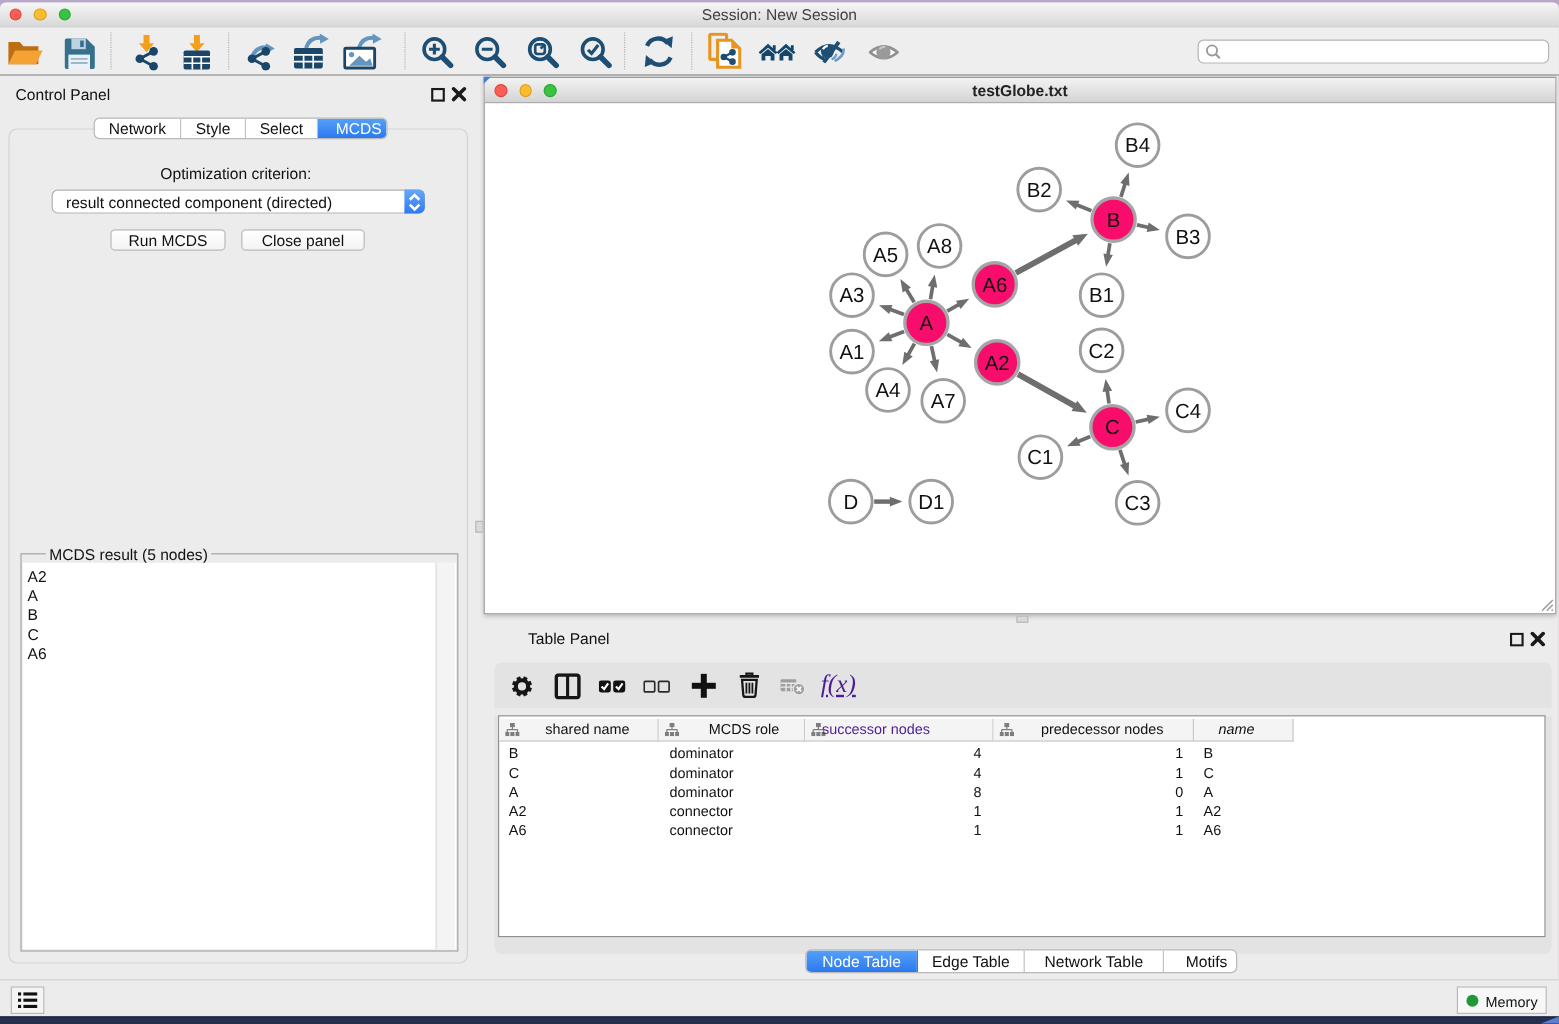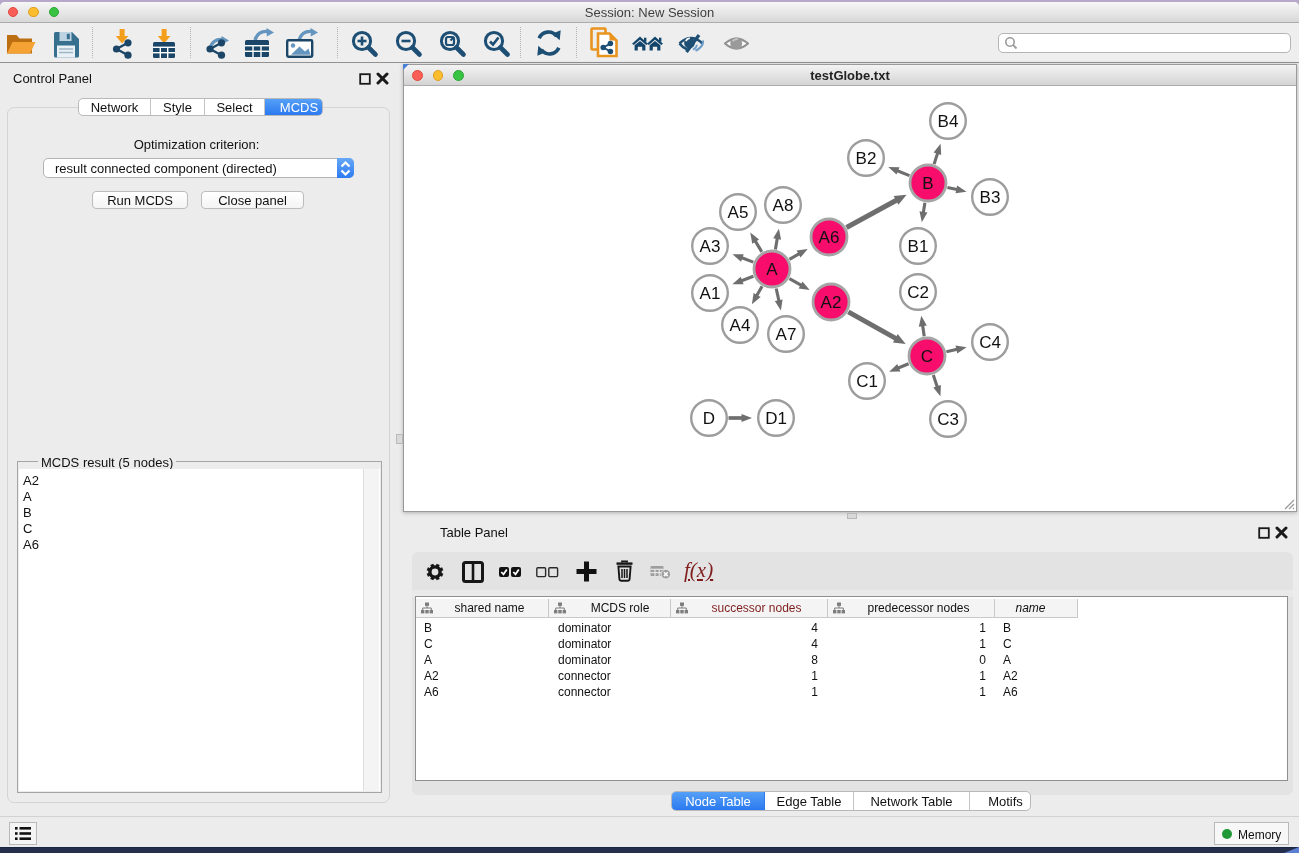--- a/index.html
+++ b/index.html
@@ -340,21 +340,21 @@
 <div style="position:absolute;left:650px;top:563px;line-height:0;"><svg width="21" height="17" viewBox="0 0 21 17">
       <rect x="0.5" y="3" width="13" height="10" rx="1" fill="#9e9e9e"></rect>
       <line x1="0.5" y1="6.3" x2="13.5" y2="6.3" stroke="#e8e8e8" stroke-width="1.2"></line>
       <line x1="0.5" y1="9.6" x2="13.5" y2="9.6" stroke="#e8e8e8" stroke-width="1.2"></line>
       <line x1="5" y1="6.3" x2="5" y2="13" stroke="#e8e8e8" stroke-width="1.2"></line>
       <line x1="9.2" y1="6.3" x2="9.2" y2="13" stroke="#e8e8e8" stroke-width="1.2"></line>
       <circle cx="15.8" cy="11.2" r="4.8" fill="#9e9e9e" stroke="#e8e8e8" stroke-width="1"></circle>
       <line x1="13.9" y1="9.3" x2="17.7" y2="13.1" stroke="#fff" stroke-width="1.5"></line>
       <line x1="17.7" y1="9.3" x2="13.9" y2="13.1" stroke="#fff" stroke-width="1.5"></line>
     </svg></div>
-<div class="abs" style="left:684px;top:558px;font:italic 21px 'Liberation Serif',serif;color:#7f1d1d;text-decoration:underline;">f(x)</div>
+<div class="abs" style="left:684px;top:558px;font:italic 21px 'Liberation Serif',serif;color:#4c1d95;text-decoration:underline;">f(x)</div>
 <div class="abs" style="left:415px;top:596px;width:873px;height:185px;background:#fff;border:1px solid #8f8f8f;box-sizing:border-box;"></div>
 <div class="abs" style="left:416px;top:599px;width:133px;height:19px;background:#f4f4f4;border-right:1px solid #c9c9c9;border-bottom:1px solid #c9c9c9;box-sizing:border-box;"></div>
 <div style="position:absolute;left:421px;top:602px;line-height:0;"><svg width="12" height="12" viewBox="0 0 12 12">
       <rect x="4" y="0.5" width="4" height="3.4" fill="#7d7d7d"></rect>
       <line x1="6" y1="3.9" x2="6" y2="6" stroke="#7d7d7d" stroke-width="1"></line>
       <line x1="1.7" y1="6" x2="10.3" y2="6" stroke="#7d7d7d" stroke-width="1"></line>
       <line x1="1.7" y1="6" x2="1.7" y2="8" stroke="#7d7d7d" stroke-width="1"></line>
       <line x1="10.3" y1="6" x2="10.3" y2="8" stroke="#7d7d7d" stroke-width="1"></line>
       <rect x="0" y="8" width="3.4" height="3.4" fill="#7d7d7d"></rect>
       <rect x="4.3" y="8" width="3.4" height="3.4" fill="#7d7d7d"></rect>
@@ -377,21 +377,21 @@
 <div style="position:absolute;left:676px;top:602px;line-height:0;"><svg width="12" height="12" viewBox="0 0 12 12">
       <rect x="4" y="0.5" width="4" height="3.4" fill="#7d7d7d"></rect>
       <line x1="6" y1="3.9" x2="6" y2="6" stroke="#7d7d7d" stroke-width="1"></line>
       <line x1="1.7" y1="6" x2="10.3" y2="6" stroke="#7d7d7d" stroke-width="1"></line>
       <line x1="1.7" y1="6" x2="1.7" y2="8" stroke="#7d7d7d" stroke-width="1"></line>
       <line x1="10.3" y1="6" x2="10.3" y2="8" stroke="#7d7d7d" stroke-width="1"></line>
       <rect x="0" y="8" width="3.4" height="3.4" fill="#7d7d7d"></rect>
       <rect x="4.3" y="8" width="3.4" height="3.4" fill="#7d7d7d"></rect>
       <rect x="8.6" y="8" width="3.4" height="3.4" fill="#7d7d7d"></rect>
     </svg></div>
-<div class="abs" style="left:685px;top:601px;width:143px;text-align:center;font-size:12px;color:#7f1d1d;">successor nodes</div>
+<div class="abs" style="left:685px;top:601px;width:143px;font-size:12px;color:#4c1d95;">successor nodes</div>
 <div class="abs" style="left:828px;top:599px;width:167px;height:19px;background:#f4f4f4;border-right:1px solid #c9c9c9;border-bottom:1px solid #c9c9c9;box-sizing:border-box;"></div>
 <div style="position:absolute;left:833px;top:602px;line-height:0;"><svg width="12" height="12" viewBox="0 0 12 12">
       <rect x="4" y="0.5" width="4" height="3.4" fill="#7d7d7d"></rect>
       <line x1="6" y1="3.9" x2="6" y2="6" stroke="#7d7d7d" stroke-width="1"></line>
       <line x1="1.7" y1="6" x2="10.3" y2="6" stroke="#7d7d7d" stroke-width="1"></line>
       <line x1="1.7" y1="6" x2="1.7" y2="8" stroke="#7d7d7d" stroke-width="1"></line>
       <line x1="10.3" y1="6" x2="10.3" y2="8" stroke="#7d7d7d" stroke-width="1"></line>
       <rect x="0" y="8" width="3.4" height="3.4" fill="#7d7d7d"></rect>
       <rect x="4.3" y="8" width="3.4" height="3.4" fill="#7d7d7d"></rect>
       <rect x="8.6" y="8" width="3.4" height="3.4" fill="#7d7d7d"></rect>

